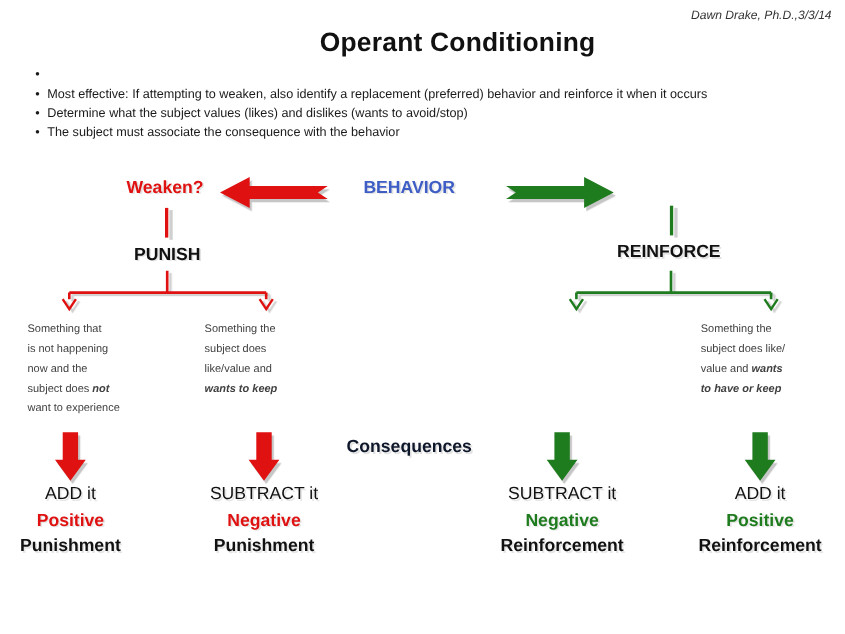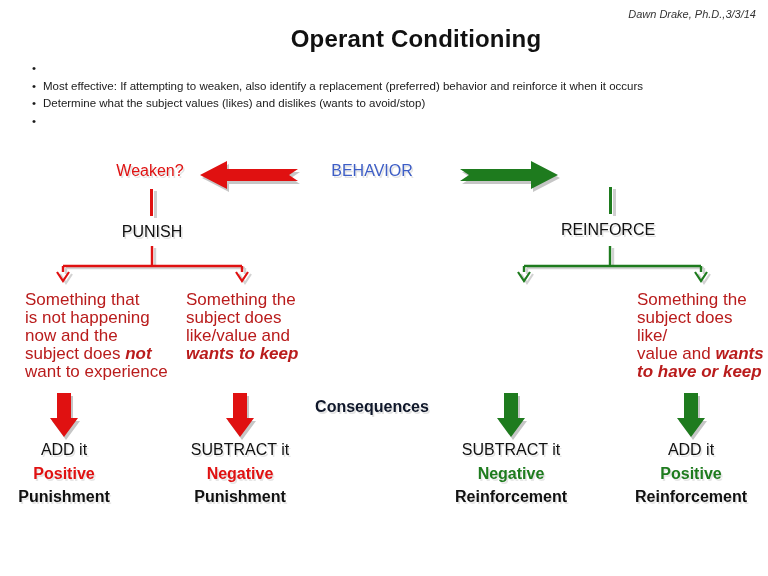--- a/index.html
+++ b/index.html
@@ -8,31 +8,31 @@
     font-family:"Liberation Sans",sans-serif;color:#1a1a1a;
   }
   .abs{position:absolute;}
   .attribution{top:8px;right:12px;font-size:11px;font-style:italic;color:#333;}
   .title{top:25px;left:0;width:768px;text-align:center;font-size:24px;font-weight:bold;color:#111;letter-spacing:.2px;margin-left:32px;}
   .bullets{top:60px;left:32px;width:716px;font-size:11.5px;line-height:17.5px;color:#1a1a1a;}
   .bullet-row{display:flex;}
   .bullet-dot{width:11px;flex:0 0 11px;}
   .it{}
   .bi{font-style:italic;font-weight:bold;}
-  .flow-label{font-size:16px;font-weight:normal;text-align:center;text-shadow:1.5px 1.5px 0 #e3e3e3;white-space:nowrap;}
+  .flow-label{font-size:16px;font-weight:bold;text-align:center;text-shadow:1.5px 1.5px 0 #e3e3e3;white-space:nowrap;}
   .red-t{color:#e01111;}
   .green-t{color:#1e7b1e;}
   .blue-t{color:#3e5ec6;}
   .black-t{color:#111;}
   .vline{width:2.5px;box-shadow:4px 2px 0 #cfcfcf;}
   .vline.red-l{background:#e01111;}
   .vline.green-l{background:#1e7b1e;}
   .arrow-svg{filter:drop-shadow(2.5px 3px 0 #c6c6c6);}
   .bracket-svg{filter:drop-shadow(3px 2px 0 #d2d2d2);}
-  .branch{top:291px;font-size:17px;line-height:18px;white-space:pre-line;color:#b91c1c;}
+  .branch{top:291px;font-size:10px;line-height:18px;white-space:pre-line;color:#404040;}
   .consequences{top:398px;left:312px;width:120px;text-align:center;font-size:16px;font-weight:bold;color:#0f172a;text-shadow:1.5px 1.5px 0 #e3e3e3;}
   .outcome{top:438px;width:170px;text-align:center;font-size:16px;line-height:23.5px;text-shadow:1.5px 1.5px 0 #e6e6e6;white-space:nowrap;}
   .outcome .action{color:#111;font-weight:normal;}
   .outcome .valence{font-weight:bold;}
   .outcome .otype{color:#111;font-weight:bold;}
 </style>
 </head>
 <body>
 
 <div class="slide">
@@ -47,20 +47,21 @@
     <div class="bullet-row">
       <span class="bullet-dot">•</span>
       <span><span>Most effective: If attempting to weaken, also identify a replacement (preferred) behavior and reinforce it when it occurs</span><span class="it"></span><span></span></span>
     </div>
     <div class="bullet-row">
       <span class="bullet-dot">•</span>
       <span><span>Determine what the </span><span class="it">subject</span><span> values (likes) and dislikes (wants to avoid/stop)</span></span>
     </div>
     <div class="bullet-row">
       <span class="bullet-dot">•</span>
+      <span><span>The subject must associate the consequence with the behavior</span><span class="it"></span><span></span></span>
     </div>
   </div>
 
   <div class="abs flow-label red-t" style="top:162px;left:90px;width:120px;">Weaken?</div>
 
   <svg class="abs arrow-svg" style="top:160px;left:200px;" width="98" height="30" viewBox="0 0 98 30">
     <polygon points="0,15 27,1 27,9 98,9 89,15 98,21 27,21 27,29" fill="#e01111"></polygon>
   </svg>
 
   <div class="abs flow-label blue-t" style="top:162px;left:312px;width:120px;">BEHAVIOR</div>

